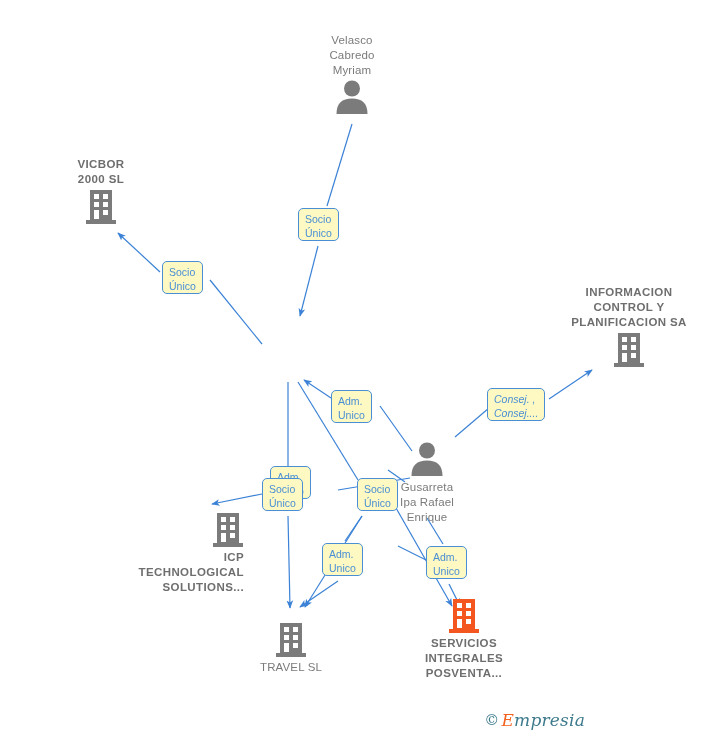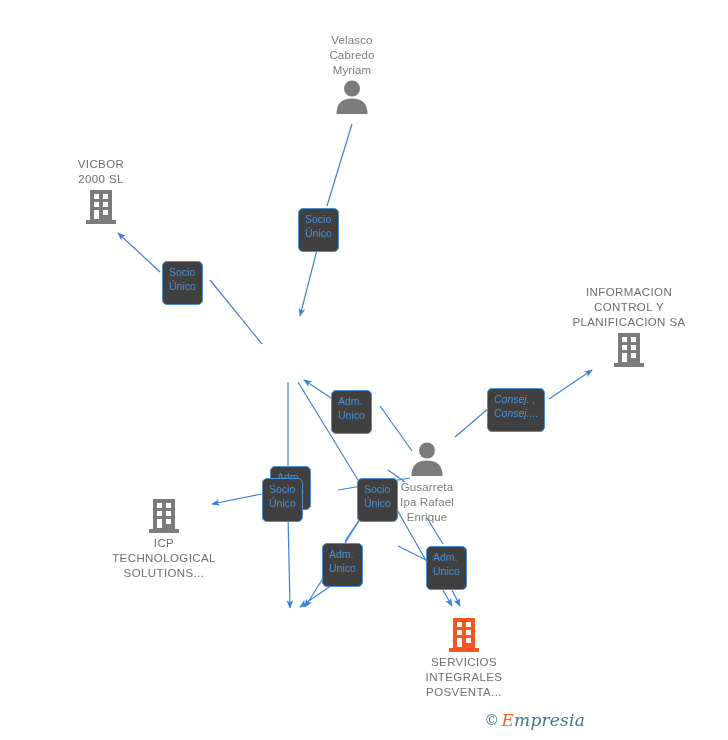--- a/index.html
+++ b/index.html
@@ -34,38 +34,38 @@
     margin-left: -80px;
   }
   .node-label {
     font-size: 11.5px;
     line-height: 15px;
     color: #7b7b7b;
     letter-spacing: 0.15px;
     white-space: pre-line;
   }
   .node-label.bold {
-    font-weight: normal;
+    font-weight: bold;
     color: #6e6e6e;
     letter-spacing: 0.4px;
   }
   .icon-wrap {
     display: block;
     height: 40px;
     line-height: 0;
   }
   .edge-label {
     position: absolute;
-    background: #404040;
+    background: #fef9c3;
     border: 1.4px solid #4a8fd4;
     border-radius: 5px;
     color: #4a8fd4;
     font-size: 10.5px;
     line-height: 14px;
-    padding: 3px 6px 11px 6px;
+    padding: 3px 6px 0 6px;
     text-align: left;
     white-space: pre-line;
     box-sizing: border-box;
   }
   .watermark {
     position: absolute;
     right: 14px;
     bottom: 10px;
     font-size: 17px;
     color: #3d7a8c;
@@ -191,42 +191,59 @@
             <rect x="18" y="7" width="5" height="5"></rect>
           <rect x="9" y="15" width="5" height="5"></rect>
             <rect x="18" y="15" width="5" height="5"></rect>
           <rect x="9" y="23" width="5" height="9"></rect>
             <rect x="18" y="23" width="5" height="5"></rect>
         </g>
       </svg>
     </span>
   </div>
 
-  <div class="node" style="left:164px; top:496px;">
+  <div class="node" style="left:164px; top:510px;text-align:right;">
     <span class="icon-wrap">
       <svg width="32" height="40" viewBox="0 0 32 40">
         <rect x="5" y="3" width="22" height="30" fill="#7b7b7b"></rect>
         <rect x="1" y="33" width="30" height="4" fill="#7b7b7b"></rect>
         <g fill="#ffffff">
           <rect x="9" y="7" width="5" height="5"></rect>
             <rect x="18" y="7" width="5" height="5"></rect>
           <rect x="9" y="15" width="5" height="5"></rect>
             <rect x="18" y="15" width="5" height="5"></rect>
           <rect x="9" y="23" width="5" height="9"></rect>
             <rect x="18" y="23" width="5" height="5"></rect>
         </g>
       </svg>
     </span>
     <div class="node-label bold">ICP
 TECHNOLOGICAL
 SOLUTIONS...</div>
   </div>
 
-
-  <div class="node" style="left:464px; top:615px;">
+  <div class="node" style="left:291px; top:620px;">
+    <span class="icon-wrap">
+      <svg width="32" height="40" viewBox="0 0 32 40">
+        <rect x="5" y="3" width="22" height="30" fill="#7b7b7b"></rect>
+        <rect x="1" y="33" width="30" height="4" fill="#7b7b7b"></rect>
+        <g fill="#ffffff">
+          <rect x="9" y="7" width="5" height="5"></rect>
+            <rect x="18" y="7" width="5" height="5"></rect>
+          <rect x="9" y="15" width="5" height="5"></rect>
+            <rect x="18" y="15" width="5" height="5"></rect>
+          <rect x="9" y="23" width="5" height="9"></rect>
+            <rect x="18" y="23" width="5" height="5"></rect>
+        </g>
+      </svg>
+    </span>
+    <div class="node-label">TRAVEL SL</div>
+  </div>
+
+  <div class="node" style="left:464px; top:596px;">
     <span class="icon-wrap">
       <svg width="32" height="40" viewBox="0 0 32 40">
         <rect x="5" y="3" width="22" height="30" fill="#f4561f"></rect>
         <rect x="1" y="33" width="30" height="4" fill="#f4561f"></rect>
         <g fill="#ffffff">
           <rect x="9" y="7" width="5" height="5"></rect>
             <rect x="18" y="7" width="5" height="5"></rect>
           <rect x="9" y="15" width="5" height="5"></rect>
             <rect x="18" y="15" width="5" height="5"></rect>
           <rect x="9" y="23" width="5" height="9"></rect>

